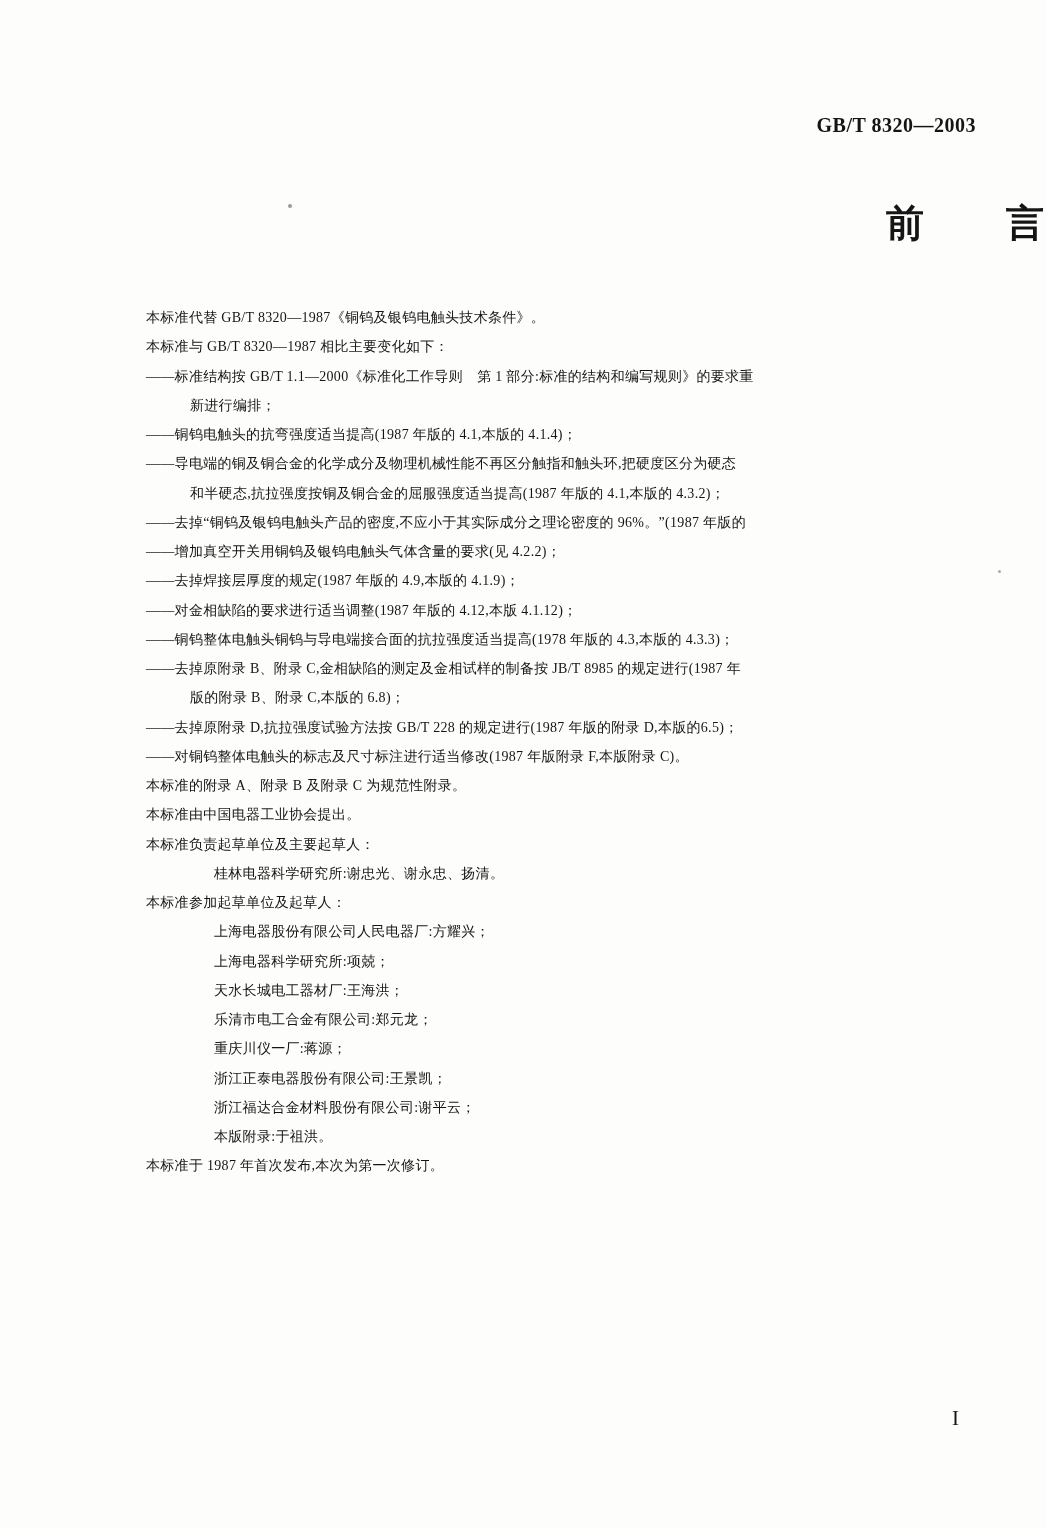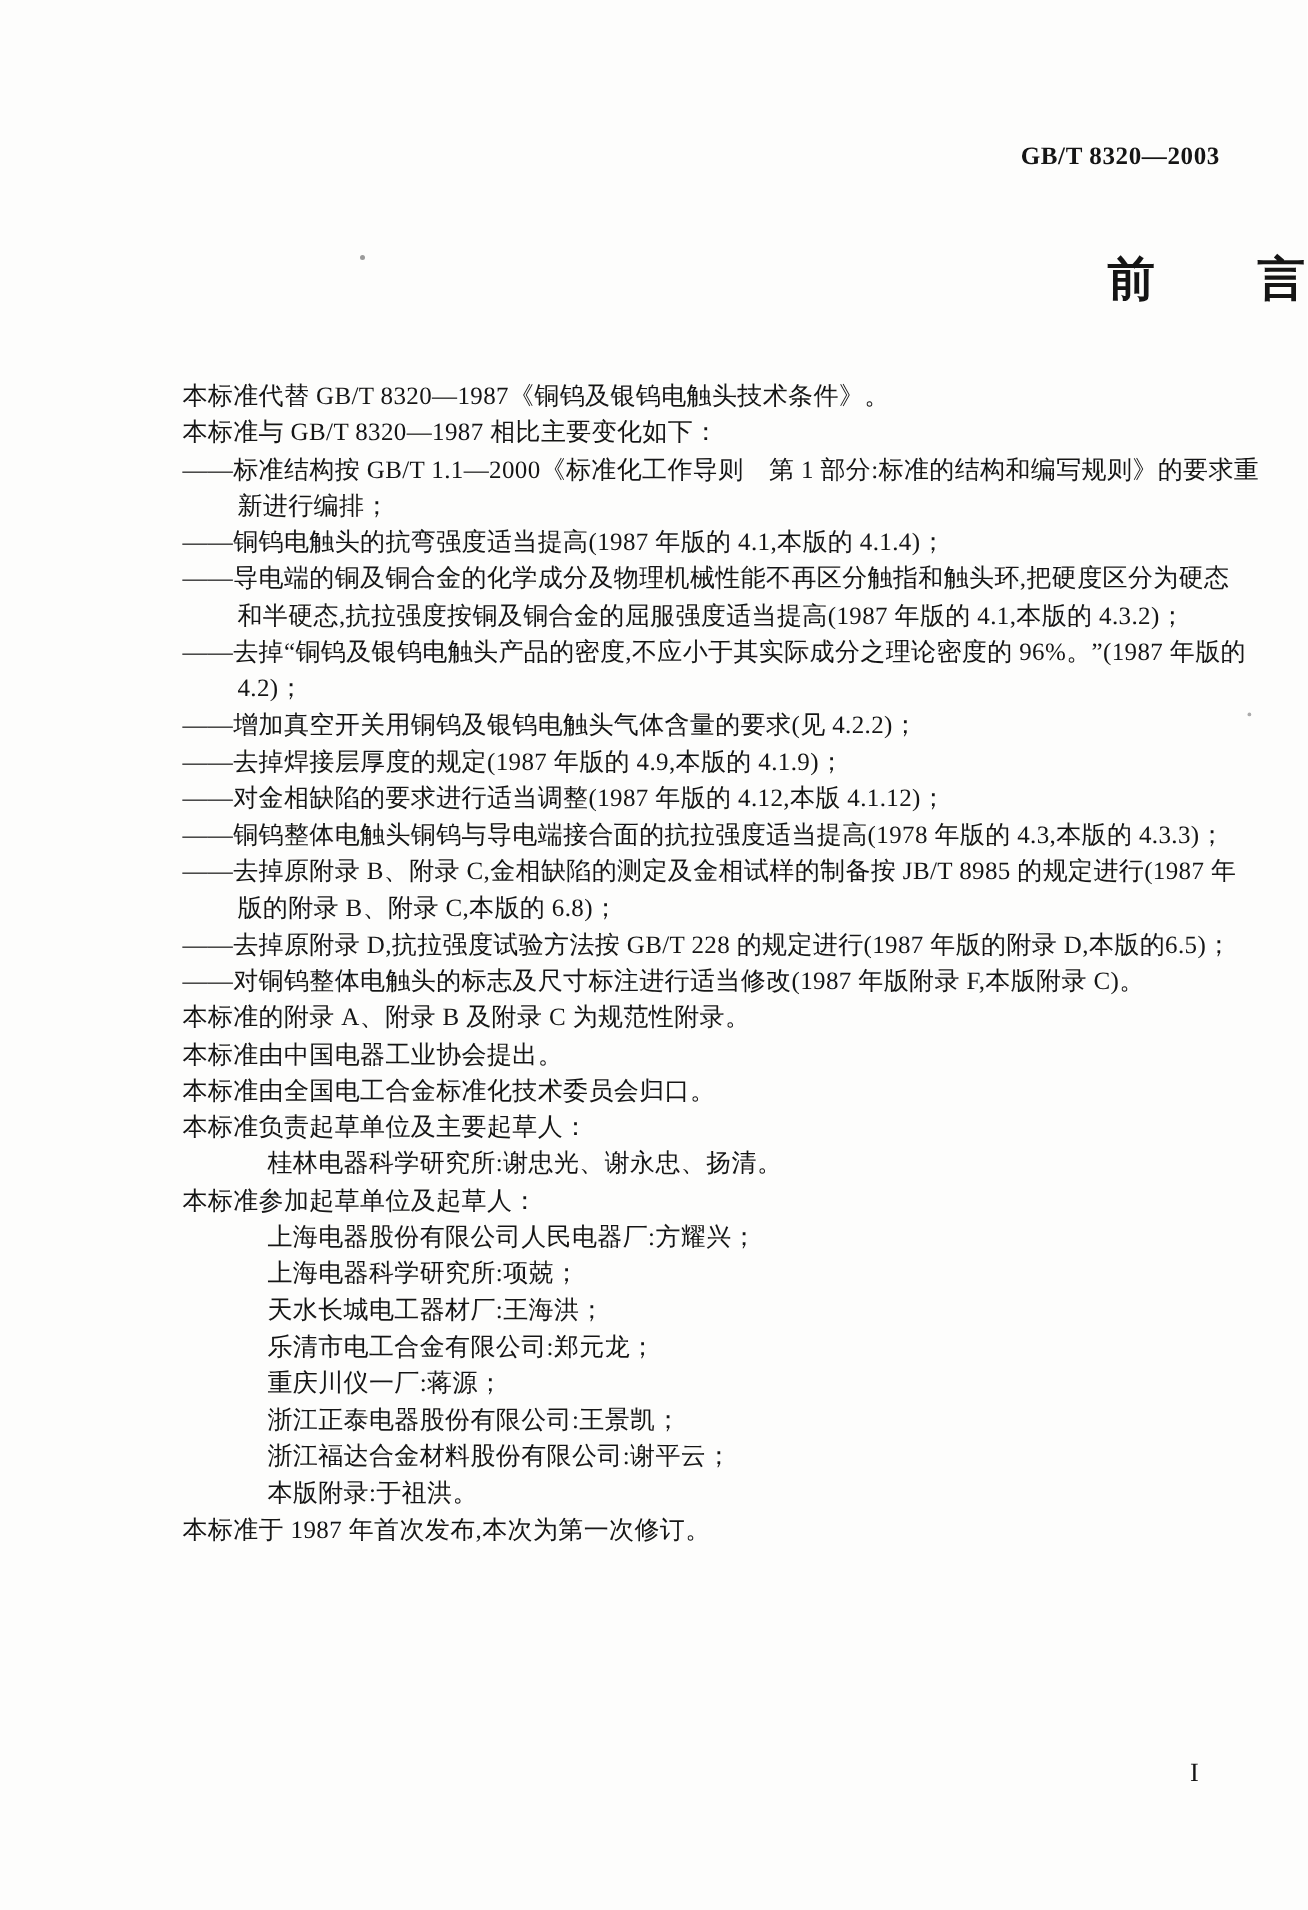--- a/index.html
+++ b/index.html
@@ -39,21 +39,21 @@
   }
   .content {
     position: absolute;
     top: 303px;
     left: 146px;
     width: 850px;
   }
   .ln {
     height: 29.25px;
     line-height: 29.25px;
-    font-size: 20px;
+    font-size: 14px;
     letter-spacing: 0.3px;
     white-space: nowrap;
   }
   .ln.cont { padding-left: 44px; }
   .ln.list { padding-left: 68px; }
   .page-number {
     position: absolute;
     top: 1406px;
     left: 952px;
     font-size: 21px;
@@ -78,32 +78,30 @@
 
   <div class="content">
     <div class="ln">本标准代替 GB/T 8320—1987《铜钨及银钨电触头技术条件》。</div>
     <div class="ln">本标准与 GB/T 8320—1987 相比主要变化如下：</div>
     <div class="ln">——标准结构按 GB/T 1.1—2000《标准化工作导则　第 1 部分:标准的结构和编写规则》的要求重</div>
     <div class="ln cont">新进行编排；</div>
     <div class="ln">——铜钨电触头的抗弯强度适当提高(1987 年版的 4.1,本版的 4.1.4)；</div>
     <div class="ln">——导电端的铜及铜合金的化学成分及物理机械性能不再区分触指和触头环,把硬度区分为硬态</div>
     <div class="ln cont">和半硬态,抗拉强度按铜及铜合金的屈服强度适当提高(1987 年版的 4.1,本版的 4.3.2)；</div>
     <div class="ln">——去掉“铜钨及银钨电触头产品的密度,不应小于其实际成分之理论密度的 96%。”(1987 年版的</div>
-    <div class="ln cont">4.2)；</div>
     <div class="ln">——增加真空开关用铜钨及银钨电触头气体含量的要求(见 4.2.2)；</div>
     <div class="ln">——去掉焊接层厚度的规定(1987 年版的 4.9,本版的 4.1.9)；</div>
     <div class="ln">——对金相缺陷的要求进行适当调整(1987 年版的 4.12,本版 4.1.12)；</div>
     <div class="ln">——铜钨整体电触头铜钨与导电端接合面的抗拉强度适当提高(1978 年版的 4.3,本版的 4.3.3)；</div>
     <div class="ln">——去掉原附录 B、附录 C,金相缺陷的测定及金相试样的制备按 JB/T 8985 的规定进行(1987 年</div>
     <div class="ln cont">版的附录 B、附录 C,本版的 6.8)；</div>
     <div class="ln">——去掉原附录 D,抗拉强度试验方法按 GB/T 228 的规定进行(1987 年版的附录 D,本版的6.5)；</div>
     <div class="ln">——对铜钨整体电触头的标志及尺寸标注进行适当修改(1987 年版附录 F,本版附录 C)。</div>
     <div class="ln">本标准的附录 A、附录 B 及附录 C 为规范性附录。</div>
     <div class="ln">本标准由中国电器工业协会提出。</div>
-    <div class="ln">本标准由全国电工合金标准化技术委员会归口。</div>
     <div class="ln">本标准负责起草单位及主要起草人：</div>
     <div class="ln list">桂林电器科学研究所:谢忠光、谢永忠、扬清。</div>
     <div class="ln">本标准参加起草单位及起草人：</div>
     <div class="ln list">上海电器股份有限公司人民电器厂:方耀兴；</div>
     <div class="ln list">上海电器科学研究所:项兢；</div>
     <div class="ln list">天水长城电工器材厂:王海洪；</div>
     <div class="ln list">乐清市电工合金有限公司:郑元龙；</div>
     <div class="ln list">重庆川仪一厂:蒋源；</div>
     <div class="ln list">浙江正泰电器股份有限公司:王景凯；</div>
     <div class="ln list">浙江福达合金材料股份有限公司:谢平云；</div>

